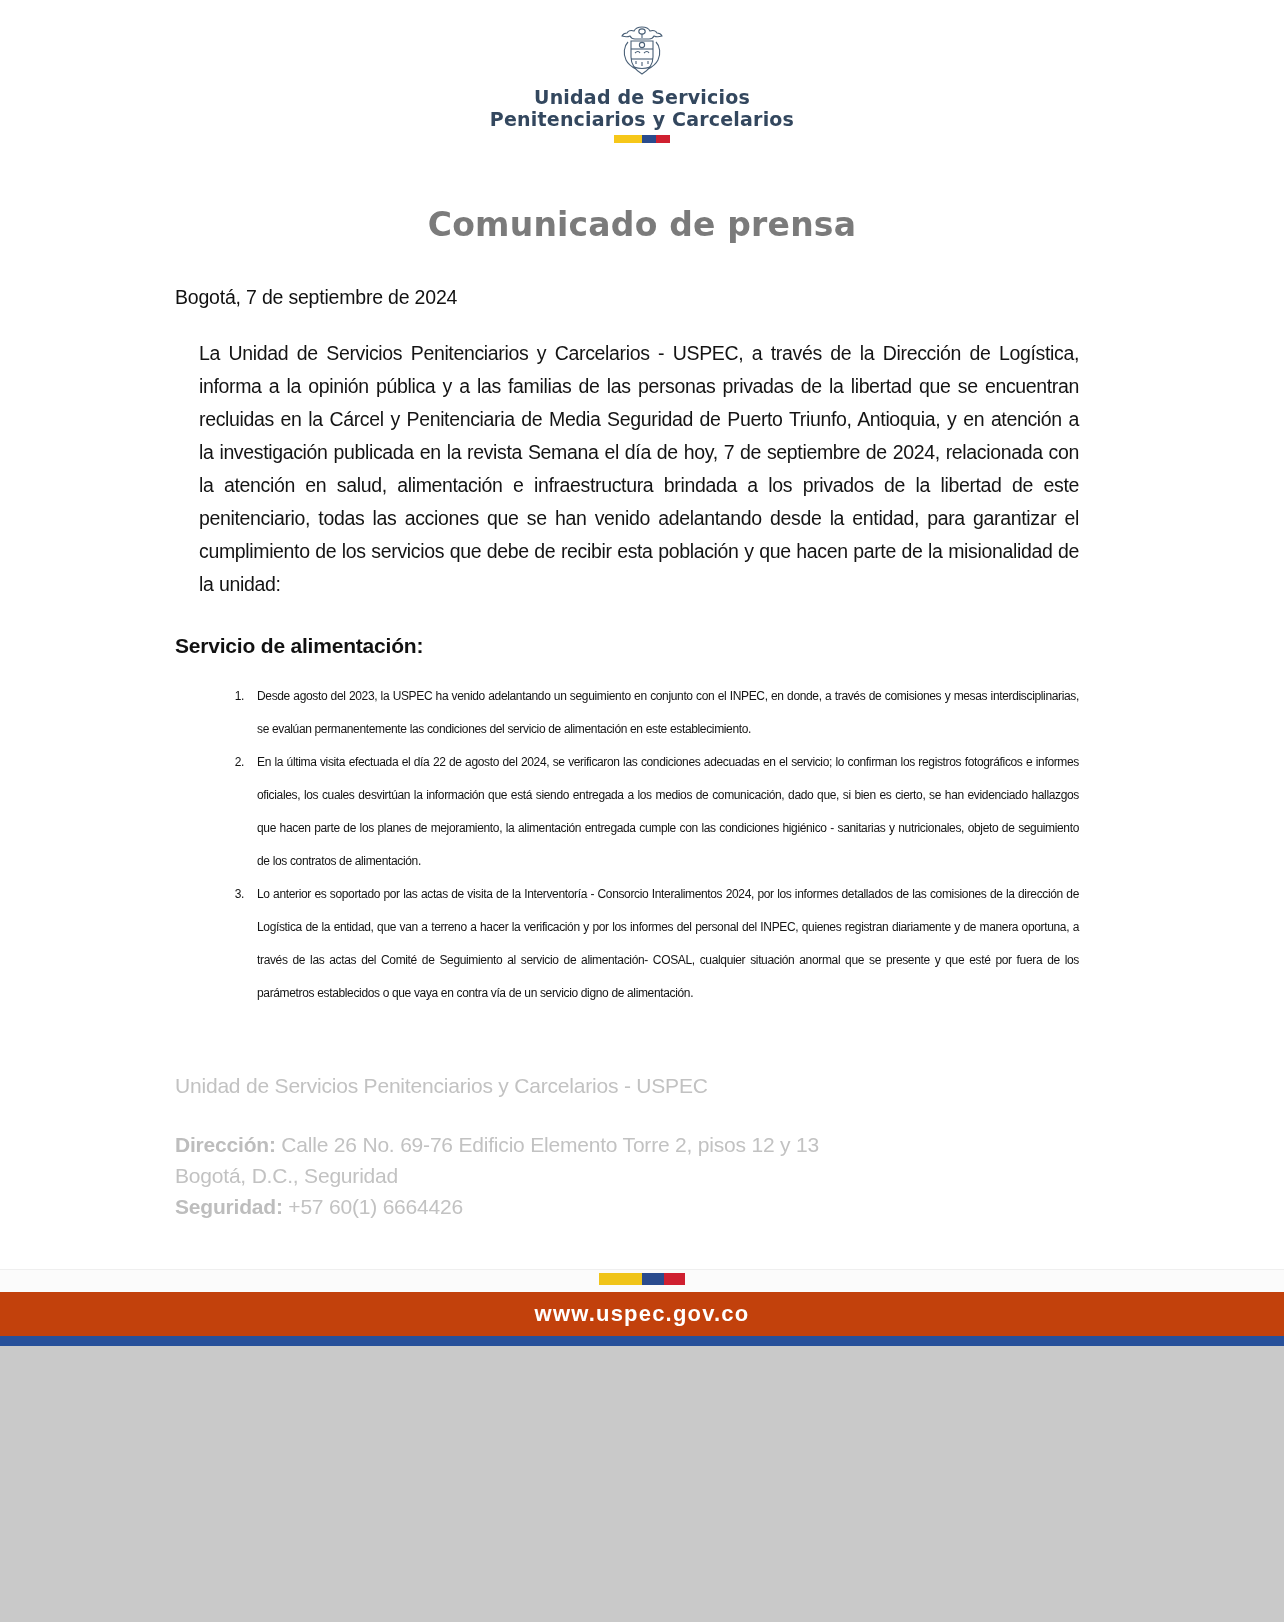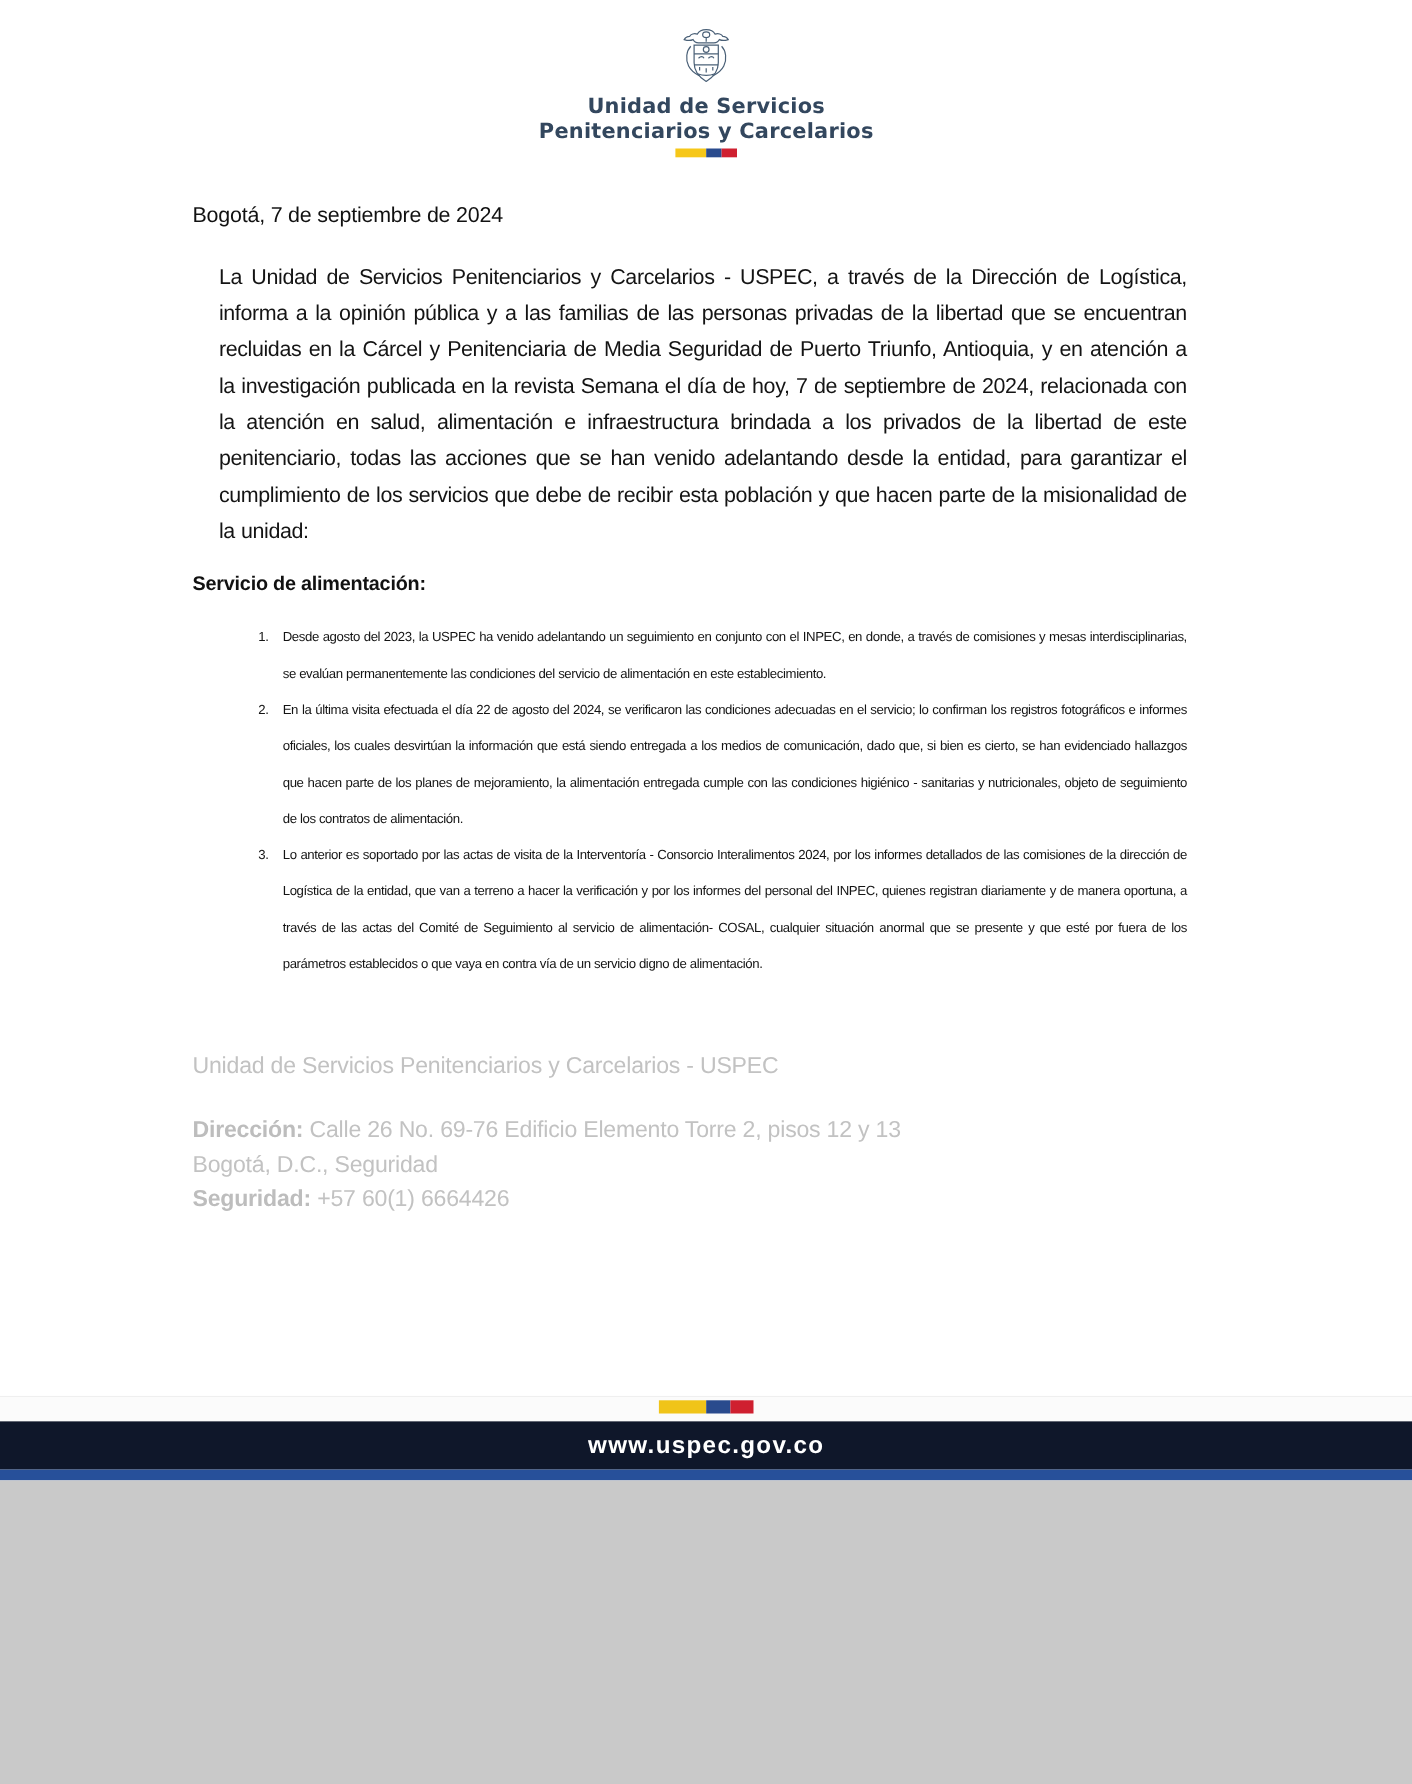--- a/index.html
+++ b/index.html
@@ -77,24 +77,24 @@
     text-align: justify;
     font-family: "Liberation Sans", sans-serif;
     font-size: 19.5px;
     line-height: 33px;
     color: #141414;
     letter-spacing: -0.35px;
     word-spacing: 0.5px;
     margin-left: 24px;
   }
   .section-head {
-    margin-top: 19px;
-    font-family: "Liberation Sans", sans-serif;
-    font-weight: bold;
-    font-size: 18px;
+    margin-top: 33px;
+    font-family: "Liberation Sans", sans-serif;
+    font-weight: bold;
+    font-size: 21px;
     color: #111111;
     letter-spacing: -0.2px;
   }
   ol.items {
     margin: 22px 0 0 0;
     padding-left: 72px;
     font-family: "Liberation Sans", sans-serif;
     font-size: 12px;
     line-height: 33px;
     color: #141414;
@@ -197,20 +197,21 @@
       <span>Unidad de Servicios</span>
       <span class="l2">Penitenciarios y Carcelarios</span>
     </div>
     <div class="logo-flag">
       <i class="y" style="background:#f6c719"></i>
       <i class="b" style="background:#2a4b8d"></i>
       <i class="r" style="background:#cf2030"></i>
     </div>
   </div>
 
+  <h1 class="doc-title">Comunicado de prensa</h1>
 
   <div class="body-wrap">
     <div class="date-line">Bogotá, 7 de septiembre de 2024</div>
 
     <p class="para">La Unidad de Servicios Penitenciarios y Carcelarios - USPEC, a través de la Dirección de Logística, informa a la opinión pública y a las familias de las personas privadas de la libertad que se encuentran recluidas en la Cárcel y Penitenciaria de Media Seguridad de Puerto Triunfo, Antioquia, y en atención a la investigación publicada en la revista Semana el día de hoy, 7 de septiembre de 2024, relacionada con la atención en salud, alimentación e infraestructura brindada a los privados de la libertad de este penitenciario, todas las acciones que se han venido adelantando desde la entidad, para garantizar el cumplimiento de los servicios que debe de recibir esta población y que hacen parte de la misionalidad de la unidad:</p>
 
     <div class="section-head">Servicio de alimentación:</div>
 
     <ol class="items">
       <li>Desde agosto del 2023, la USPEC ha venido adelantando un seguimiento en conjunto con el INPEC, en donde, a través de comisiones y mesas interdisciplinarias, se evalúan permanentemente las condiciones del servicio de alimentación en este establecimiento.</li>
@@ -231,19 +232,19 @@
   </div>
 
   <div class="bottom-area">
     <div class="banner-flag-row">
       <div class="banner-flag">
         <i class="y" style="background:#f0c419"></i>
         <i class="b" style="background:#2a4b8d"></i>
         <i class="r" style="background:#cf2030"></i>
       </div>
     </div>
-    <div class="banner-bar" style="background:#0f172a">
+    <div class="banner-bar" style="background:#c2410c">
       <span class="banner-url">www.uspec.gov.co</span>
     </div>
     <div class="banner-bottom-strip" style="background:#27509a"></div>
   </div>
 
 </div>
 
 </body></html>

